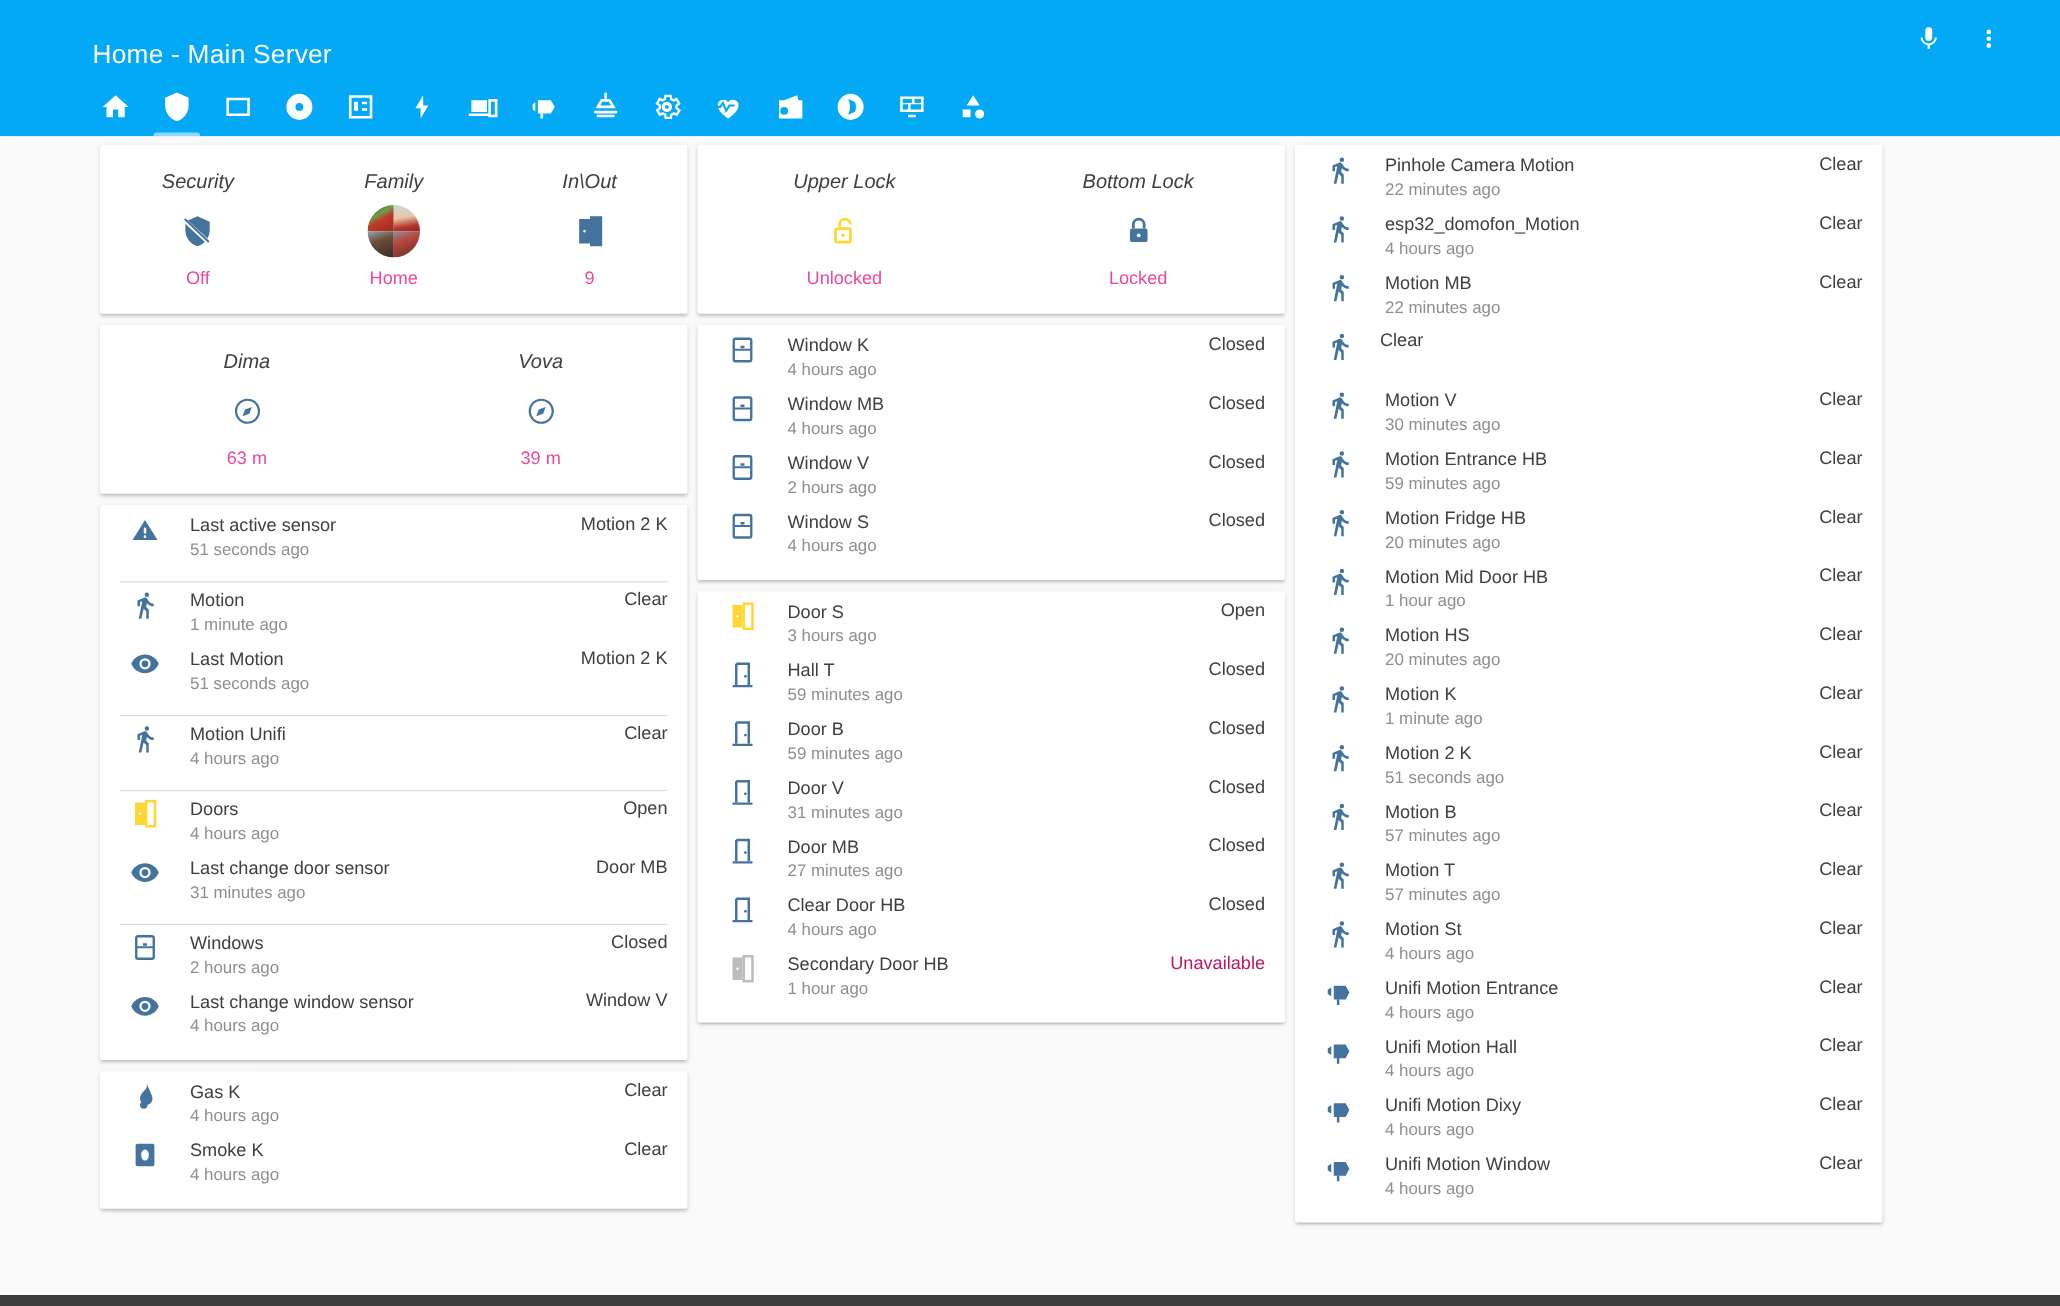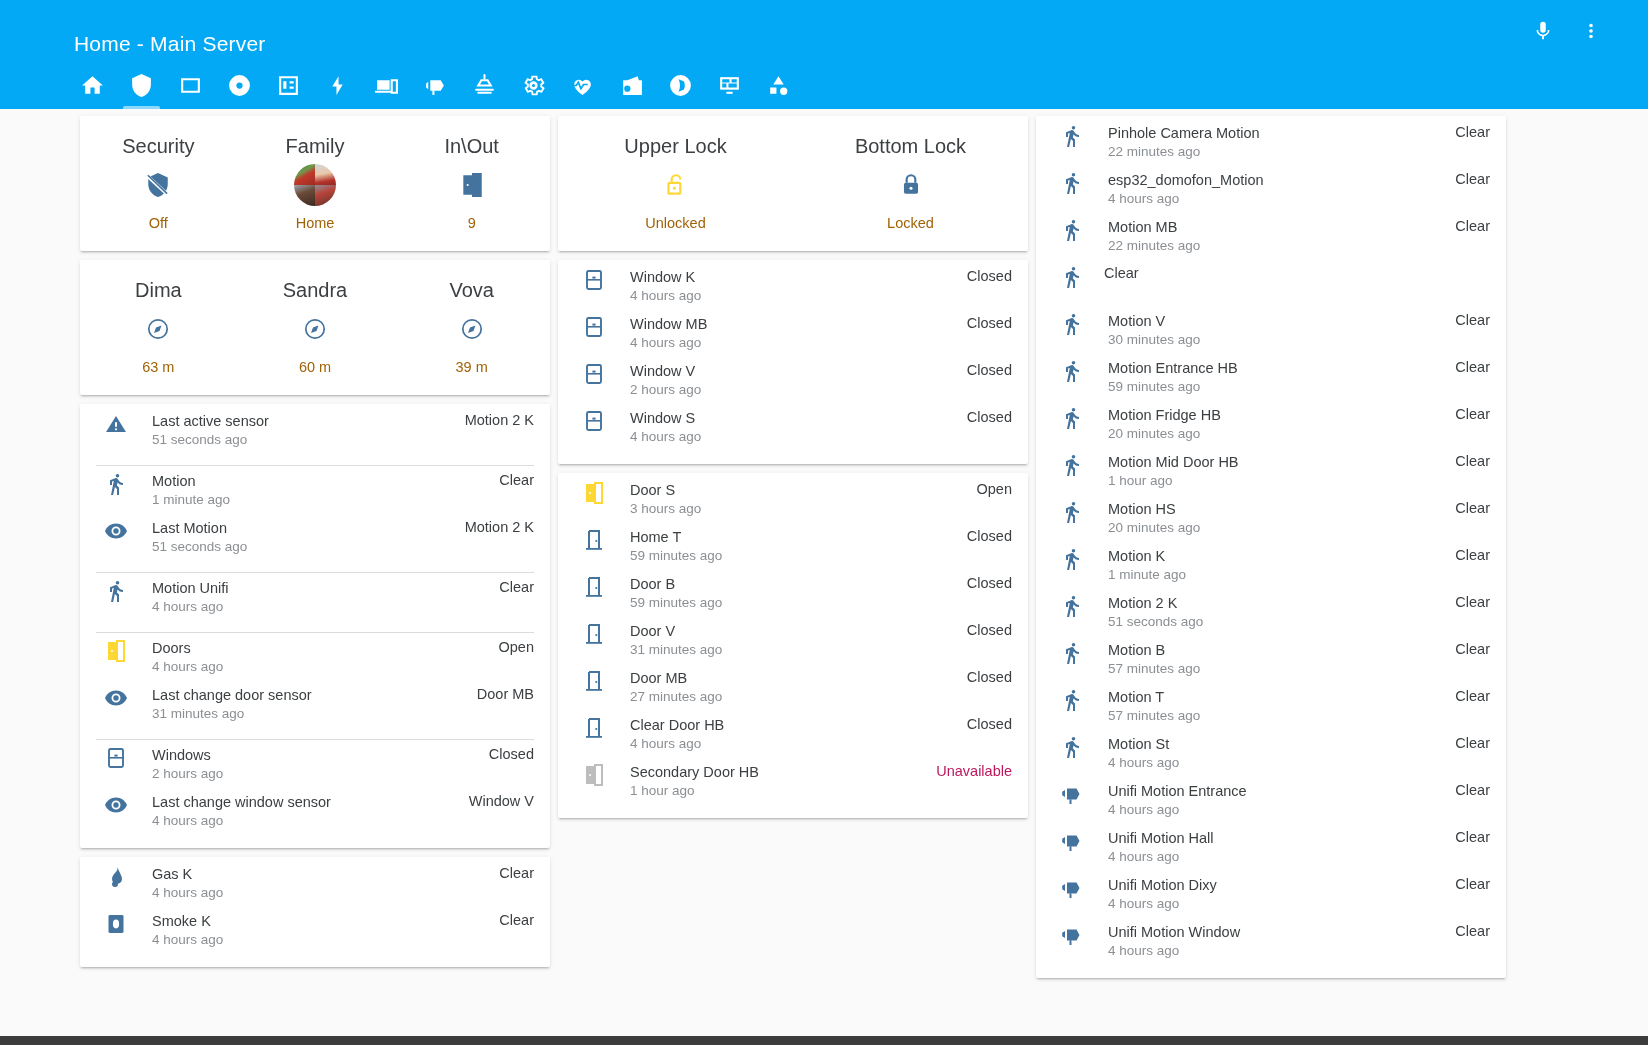--- a/index.html
+++ b/index.html
@@ -92,26 +92,26 @@
     display: flex;
     padding: 16px 0 14px;
   }
   .glance-item {
     flex: 1;
     display: flex; flex-direction: column; align-items: center;
     cursor: pointer;
     padding: 4px 0;
   }
   .glance-name {
-    font-size: 20px; color: #3c4043; line-height: 20px; margin-bottom: 14px;
+    font-size: 16px; color: #3c4043; line-height: 20px; margin-bottom: 14px; font-style: italic;
   }
   .glance-icon {
     height: 30px; display: flex; align-items: center; justify-content: center; margin-bottom: 13px;
   }
-  .glance-state { font-size: 14.5px; color: #a16207; line-height: 20px; }
+  .glance-state { font-size: 14.5px; color: #ec4899; line-height: 20px; }
 
   .avatar-group {
     width: 42px; height: 42px; border-radius: 50%;
     overflow: hidden; position: relative;
     display: grid; grid-template-columns: 1fr 1fr; grid-template-rows: 1fr 1fr;
   }
   .av { width: 100%; height: 100%; }
   .av1 { background: linear-gradient(150deg,#3f6d33 0%,#6f9b4b 38%,#c0392b 56%,#a02a20 100%); }
   .av2 { background: linear-gradient(170deg,#cfd5dc 0%,#e8c9a8 45%,#b4322c 78%,#8e2a22 100%); }
   .av3 { background: linear-gradient(160deg,#9aa4ad 0%,#6b4a38 40%,#3c2a22 100%); }
@@ -311,30 +311,20 @@
             <div class="glance-name">Dima</div>
             <div class="glance-icon">
               <svg class="ico" width="24" height="24" viewBox="0 0 24 24">
                   <circle cx="12" cy="12" r="9.2" fill="none" stroke="#44739e" stroke-width="1.7"></circle>
                   <path class="c-blue" d="m15.5 8.5-2 5.5-5.5 2 2-5.5z"></path>
                 </svg>
             </div>
             <div class="glance-state">63 m</div>
           </div>
           <div class="glance-item">
-            <div class="glance-name">Sandra</div>
-            <div class="glance-icon">
-              <svg class="ico" width="24" height="24" viewBox="0 0 24 24">
-                  <circle cx="12" cy="12" r="9.2" fill="none" stroke="#44739e" stroke-width="1.7"></circle>
-                  <path class="c-blue" d="m15.5 8.5-2 5.5-5.5 2 2-5.5z"></path>
-                </svg>
-            </div>
-            <div class="glance-state">60 m</div>
-          </div>
-          <div class="glance-item">
             <div class="glance-name">Vova</div>
             <div class="glance-icon">
               <svg class="ico" width="24" height="24" viewBox="0 0 24 24">
                   <circle cx="12" cy="12" r="9.2" fill="none" stroke="#44739e" stroke-width="1.7"></circle>
                   <path class="c-blue" d="m15.5 8.5-2 5.5-5.5 2 2-5.5z"></path>
                 </svg>
             </div>
             <div class="glance-state">39 m</div>
           </div>
         </div>
@@ -605,21 +595,21 @@
           <div class="row">
             <div class="row-icon">
               <svg class="ico" width="24" height="24" viewBox="0 0 24 24">
                   <path d="M7 3h10v17" fill="none" stroke="#44739e" stroke-width="2"></path>
                   <path class="c-blue" d="M4 20h16v1.8H4z"></path>
                   <circle cx="14.3" cy="13" r="1.1" class="c-blue"></circle>
                   <path d="M7 3v17" fill="none" stroke="#44739e" stroke-width="2"></path>
                 </svg>
             </div>
             <div class="row-text">
-              <div class="row-name">Home T</div>
+              <div class="row-name">Hall T</div>
               <div class="row-sub">59 minutes ago</div>
             </div>
             <div class="row-state">Closed</div>
           </div>
 
           <div class="row">
             <div class="row-icon">
               <svg class="ico" width="24" height="24" viewBox="0 0 24 24">
                   <path d="M7 3h10v17" fill="none" stroke="#44739e" stroke-width="2"></path>
                   <path class="c-blue" d="M4 20h16v1.8H4z"></path>

